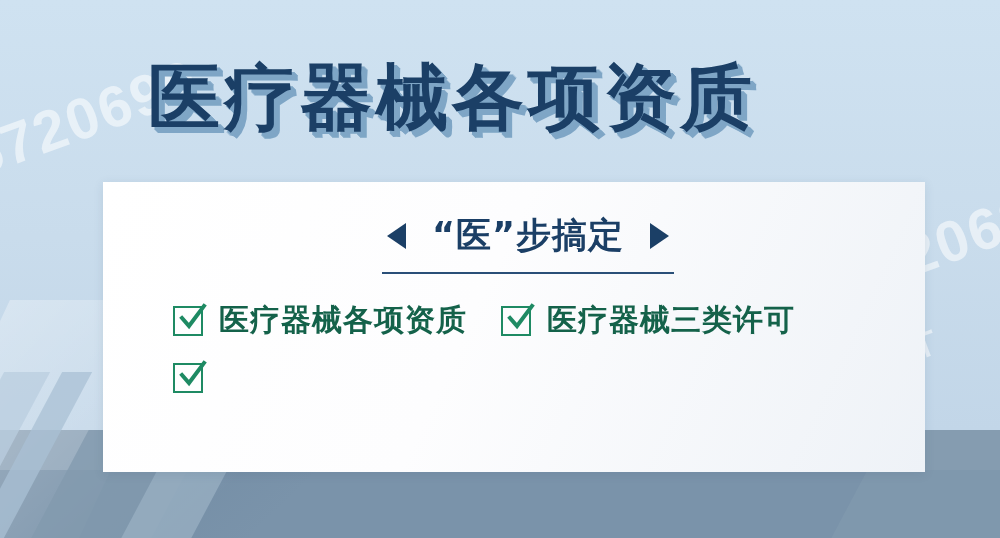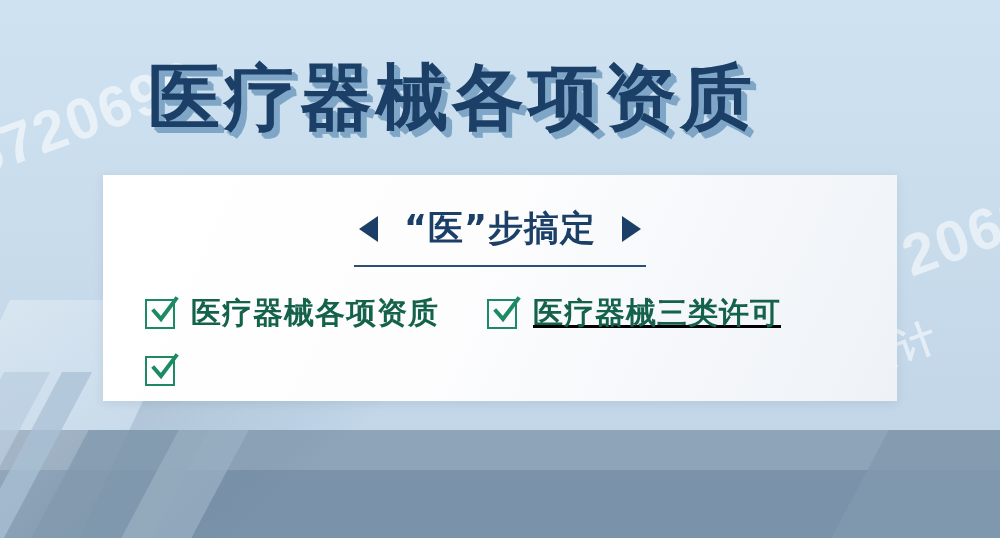--- a/index.html
+++ b/index.html
@@ -102,25 +102,26 @@
        3px 3px 0 #7fa6c6,
        4px 4px 0 #7fa6c6,
        5px 5px 0 #7fa6c6,
        6px 6px 0 #7fa6c6;
   }
 
   
   .card {
     position: absolute;
     left: 103px;
-    top: 175px;
+    top: 182px;
     width: 794px;
-    height: 226px;
+    height: 290px;
     background: linear-gradient(115deg, #ffffff 0%, #fdfdfe 45%, #eef2f7 100%);
     box-shadow: 0 2px 10px rgba(40,70,100,.10);
+    padding-left: 28px;
   }
   .card-inner {
     position: relative;
     width: 100%;
     height: 100%;
   }
 
   
   .subtitle-row {
     position: absolute;
@@ -164,21 +165,21 @@
   }
   .list-row {
     display: flex;
     align-items: center;
     margin-bottom: 22px;
   }
   .item {
     display: flex;
     align-items: center;
   }
-  .item + .item { margin-left: 48px; text-decoration: underline; }
+  .item + .item { margin-left: 34px; }
   .check-box {
     width: 30px;
     height: 30px;
     border: 2px solid #1e8a63;
     box-sizing: border-box;
     position: relative;
     flex: none;
     margin-right: 16px;
   }
   .check-box svg {

